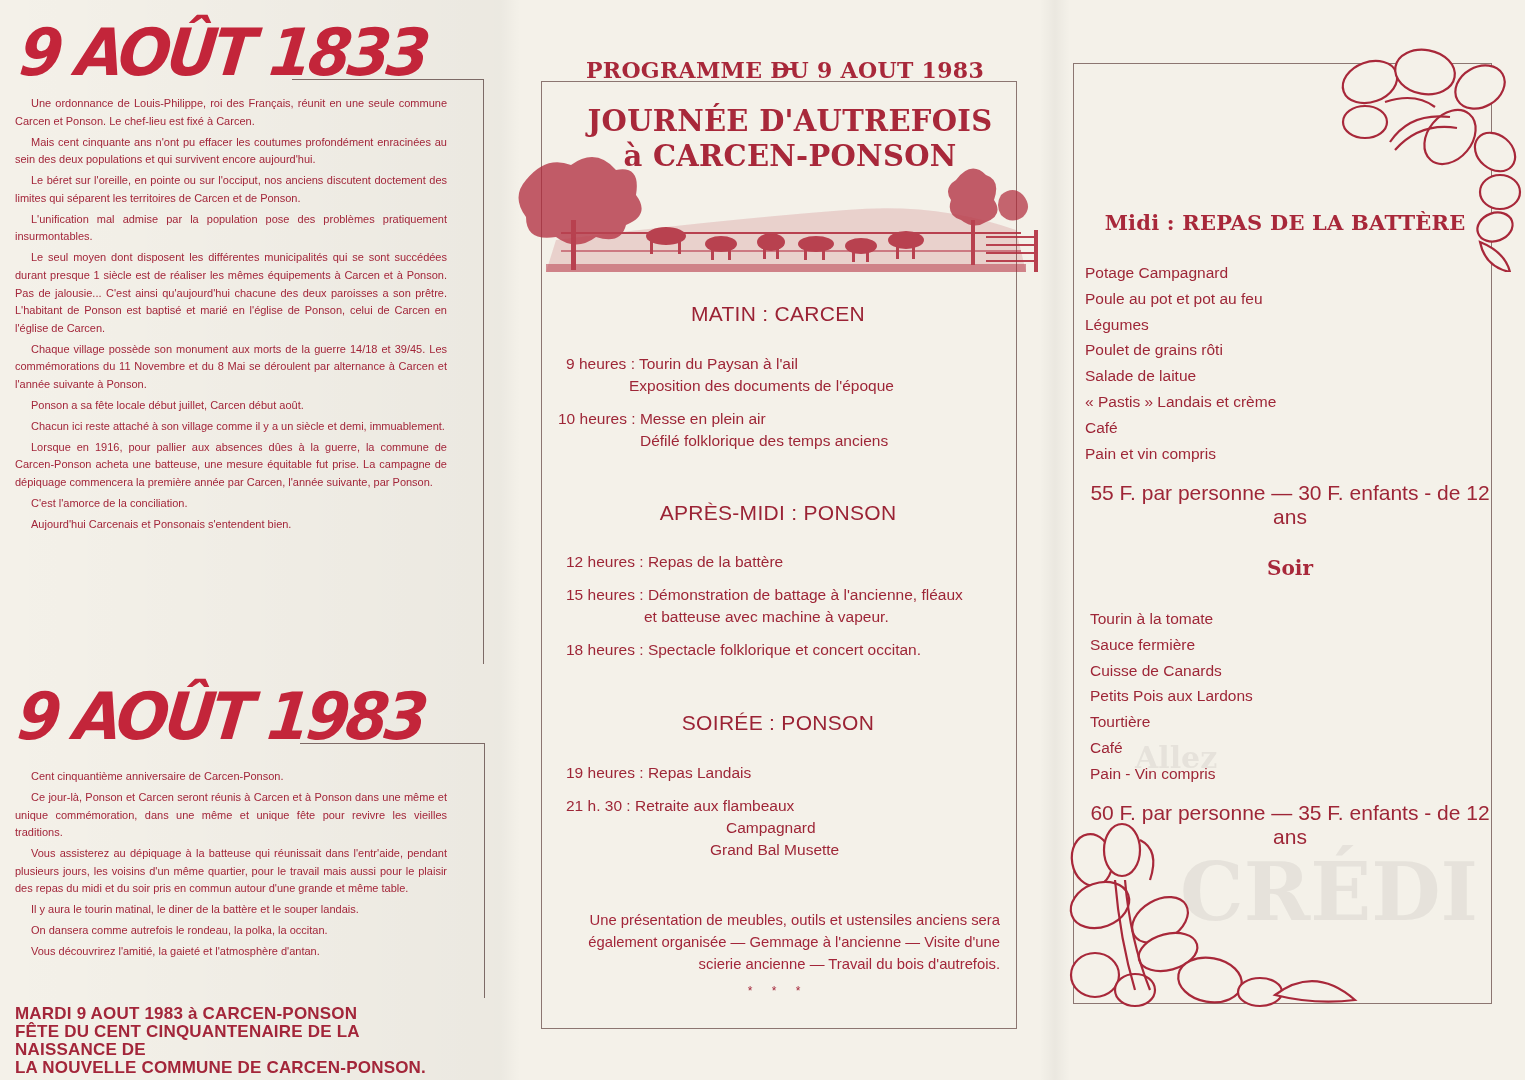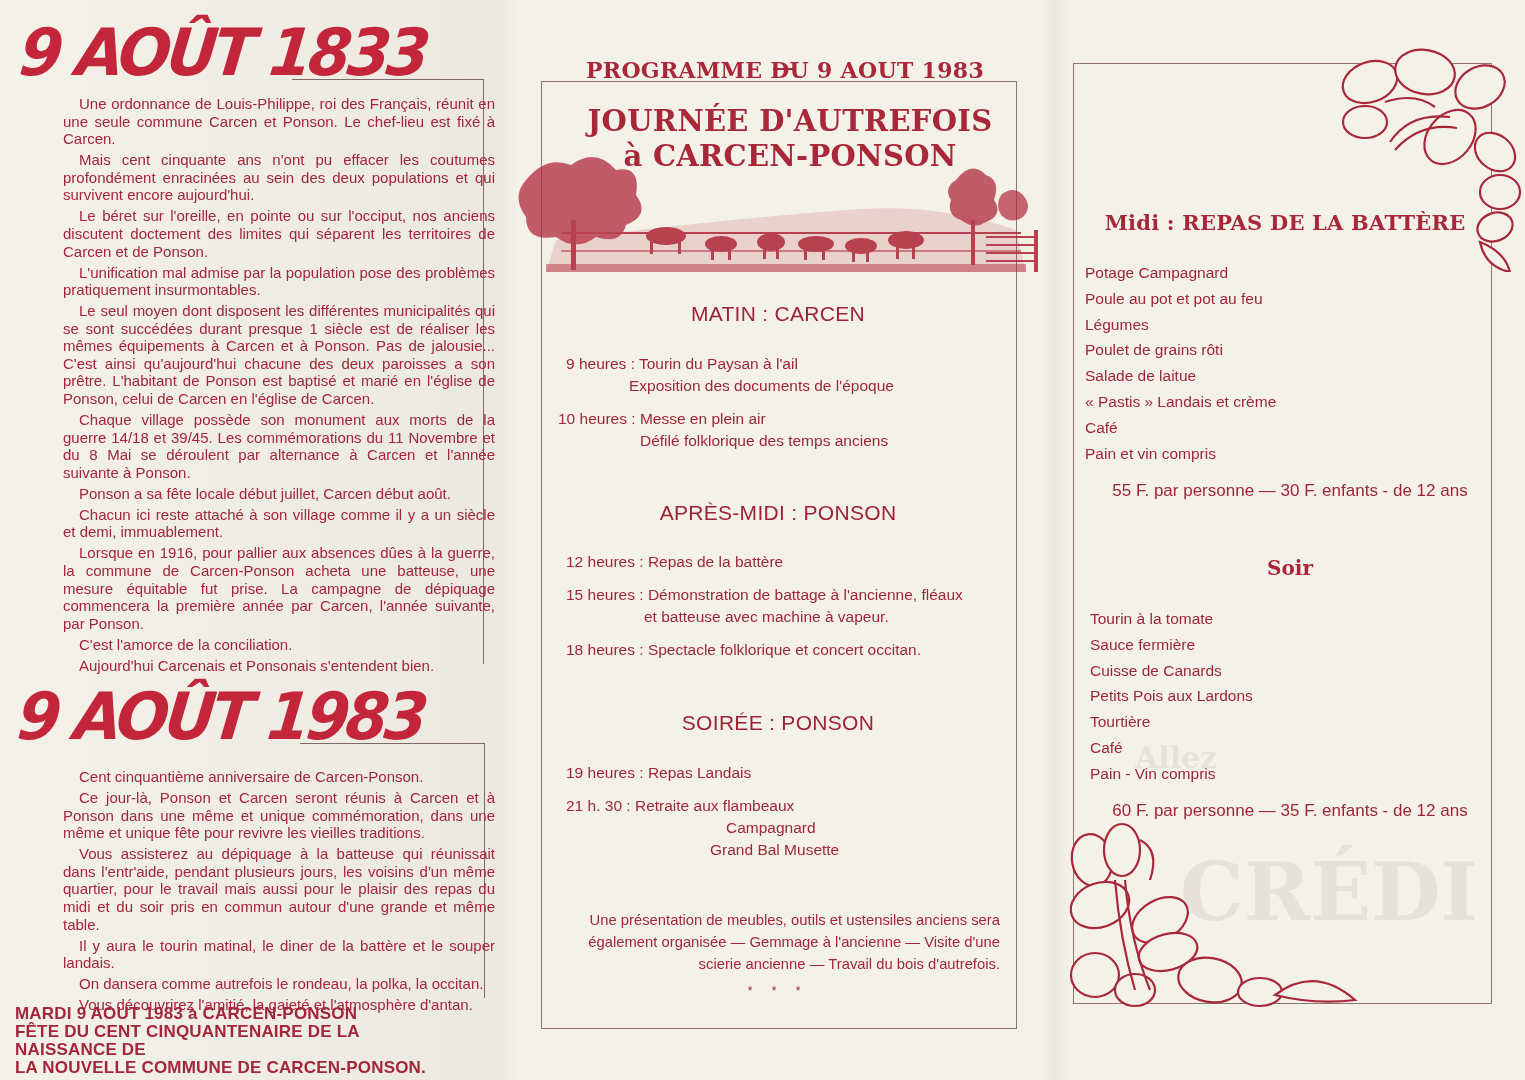--- a/index.html
+++ b/index.html
@@ -28,23 +28,22 @@
   .date1 { left: 20px; top: 22px; }
   .date2 { left: 18px; top: 686px; }
   .frame-line { position: absolute; background: #7d6a66; }
   .l1h { left: 292px; top: 79px; width: 192px; height: 1px; }
   .l1v { left: 483px; top: 79px; width: 1px; height: 585px; }
   .l2h { left: 300px; top: 743px; width: 185px; height: 1px; }
   .l2v { left: 484px; top: 743px; width: 1px; height: 255px; }
 
   .prose {
     position: absolute; left: 15px; width: 432px;
-    font-size: 15px; line-height: 17.6px; text-align: justify;
+    font-size: 11px; line-height: 17.6px; text-align: justify;
     color: #a3263a;
-    margin-left: 48px;
   }
   .prose p { margin: 0 0 3.4px 0; text-indent: 16px; }
   .prose1 { top: 95px; }
   .prose2 { top: 768px; }
   .closing {
     position: absolute; left: 15px; width: 445px; top: 1005px;
     text-align: left; font-weight: bold; font-size: 17px; line-height: 18px;
     color: #a3263a; letter-spacing: 0.2px;
   }
 
@@ -86,21 +85,21 @@
     position: absolute; left: 1085px; width: 400px; top: 210px;
     text-align: center; font-family: "DejaVu Serif", serif; font-weight: bold;
     font-size: 21px; color: #a8283a; letter-spacing: 0.2px;
   }
   .menu-list {
     position: absolute; left: 1085px; width: 400px; 
     font-size: 15.5px; line-height: 25.8px; color: #9e2637;
   }
   .price {
     position: absolute; left: 1085px; width: 410px; text-align: center;
-    font-size: 17px; color: #9e2637;
+    font-size: 21px; color: #9e2637;
   }
   .soir-title {
     position: absolute; left: 1085px; width: 410px; top: 556px;
     text-align: center; font-family: "DejaVu Serif", serif; font-weight: bold;
     font-size: 20px; color: #a8283a;
   }
   .ghost {
     position: absolute; color: rgba(120,110,110,0.11); font-family: "DejaVu Serif", serif; font-weight: bold;
   }
 </style>

